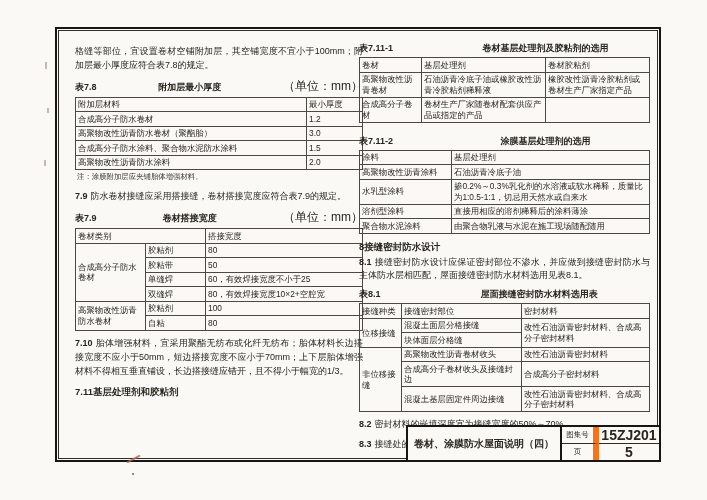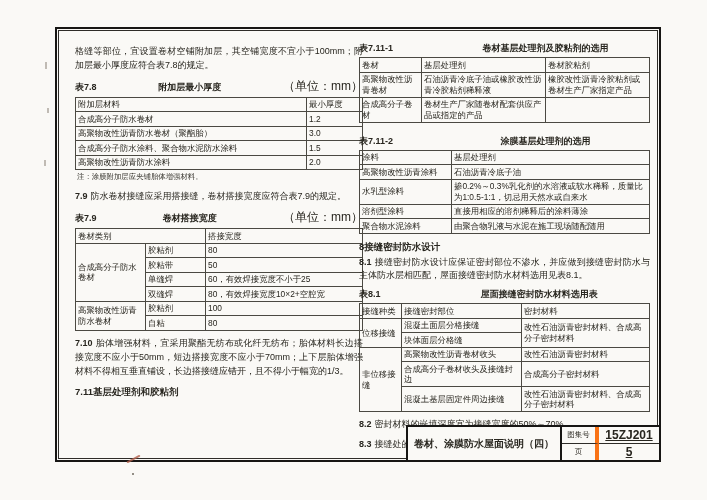--- a/index.html
+++ b/index.html
@@ -44,23 +44,23 @@
     position:absolute;right:0;bottom:0;width:251px;height:33px;
     border-top:2px solid #171614;border-left:2px solid #171614;
     display:flex;background:#faf9f6;z-index:3;
   }
   .tb-title{
     flex:1;display:flex;align-items:center;justify-content:center;
     font-size:10px;font-weight:bold;border-right:2px solid #171614;white-space:nowrap;text-align:right;
   }
   .tb-grid{width:97px;display:grid;grid-template-columns:37px 60px;grid-template-rows:1fr 1fr;}
   .tb-cell{display:flex;align-items:center;justify-content:center;font-size:7.5px;}
-  .tb-cell.v{font-size:12px;font-weight:bold;text-decoration:underline;}
+  .tb-cell.v{font-size:14px;font-weight:bold;}
   .tb-r1{border-bottom:1px solid #2e2c28;}
-  .tb-c1{border-right:4px solid #f97316;}
+  .tb-c1{border-right:6px solid #f97316;}
   
   .mark{position:absolute;background:#8f897d;opacity:.55;}
   .penmark{
     position:absolute;left:69px;top:429px;width:15px;height:2px;border-radius:2px;
     background:#b2614e;transform:rotate(-28deg);opacity:.8;z-index:4;
   }
   .pendot{position:absolute;left:75px;top:444px;width:2px;height:2px;background:#6f6a60;border-radius:50%;z-index:4;}
 </style>
 </head>
 <body>

